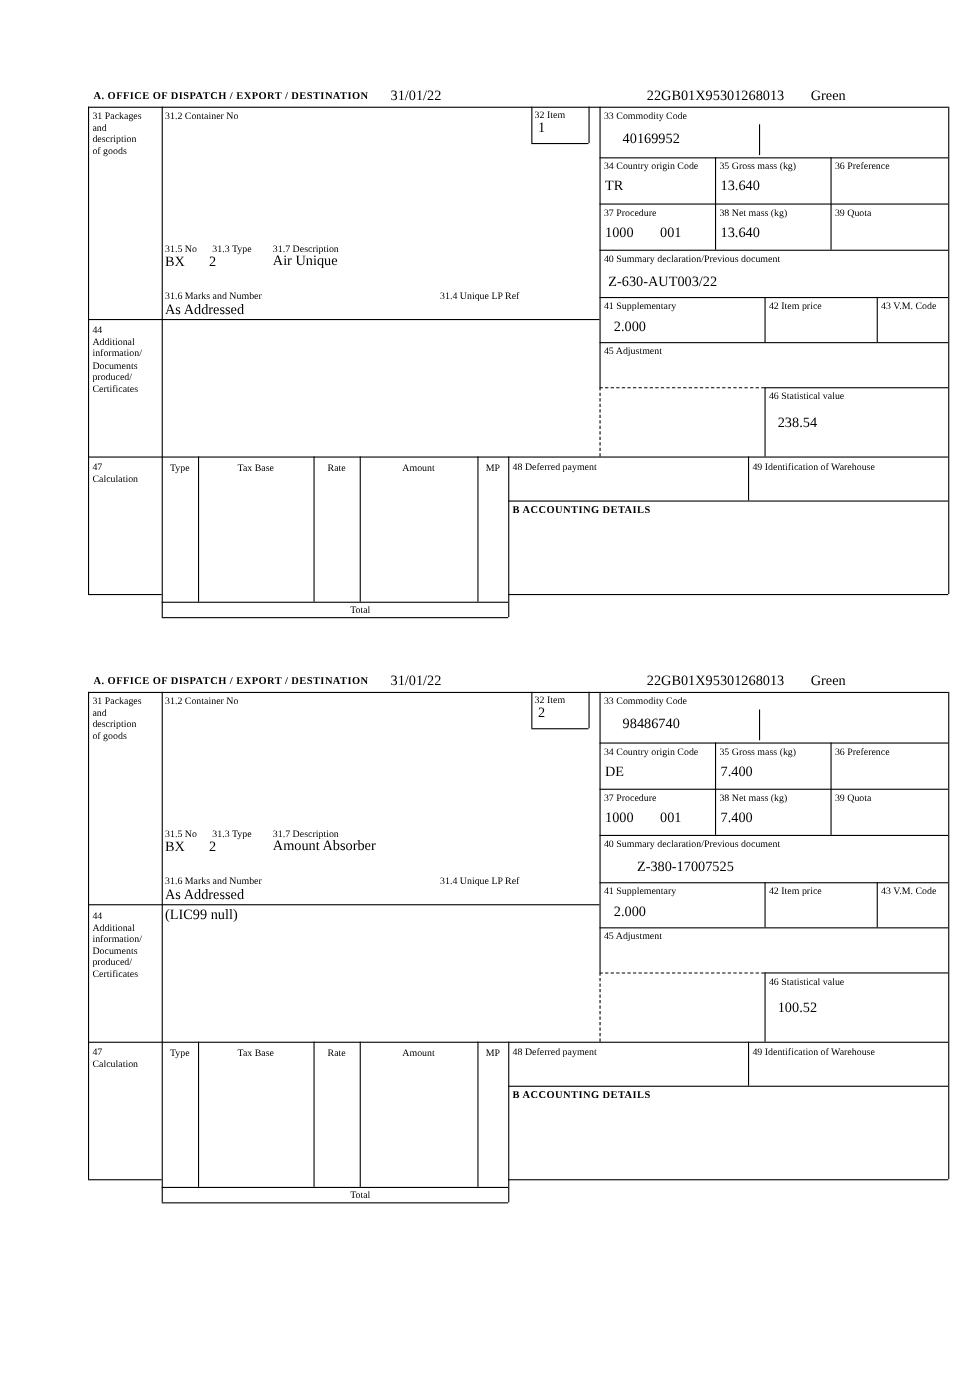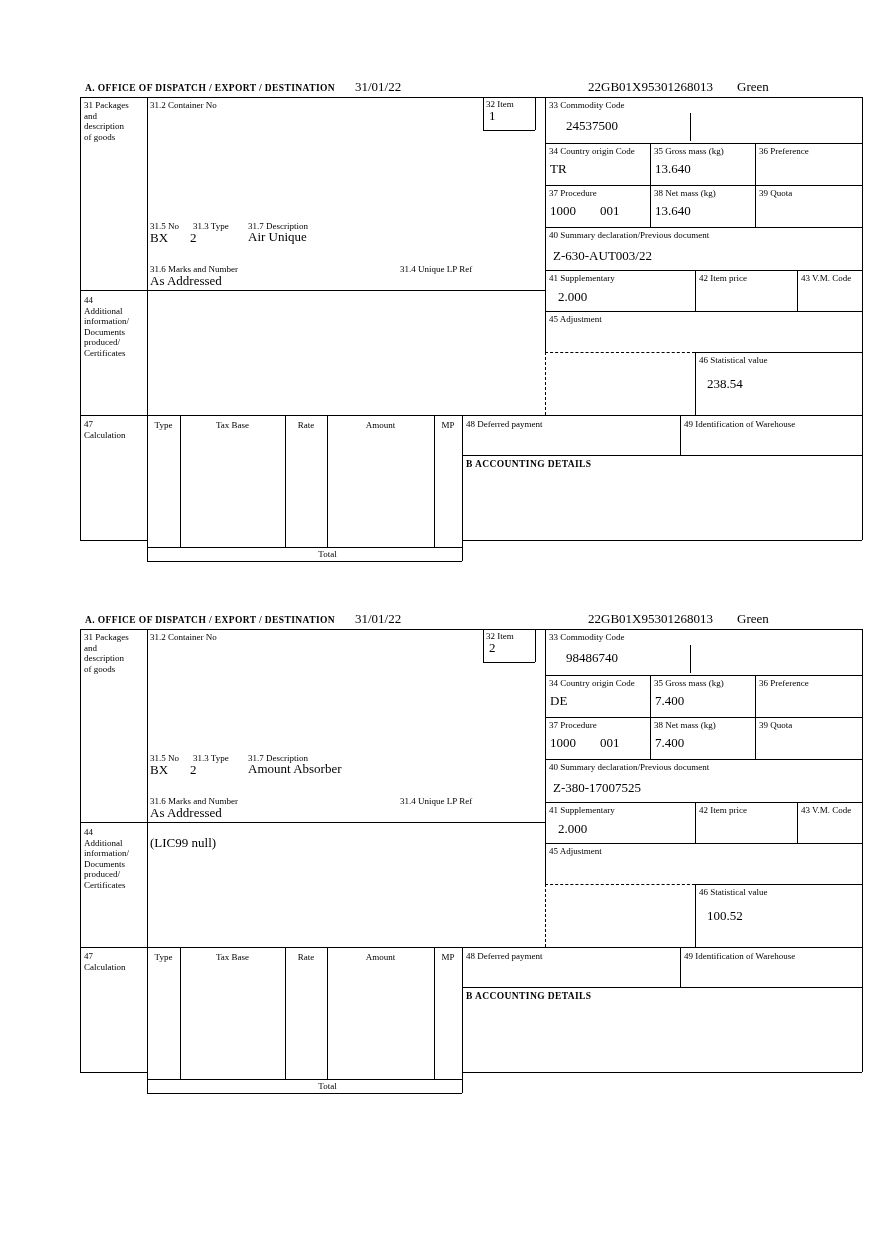--- a/index.html
+++ b/index.html
@@ -101,21 +101,21 @@
   <span class="lbl ctr" style="left:180px;top:337px;width:105px">Tax Base</span>
   <span class="lbl ctr" style="left:285px;top:337px;width:42px">Rate</span>
   <span class="lbl ctr" style="left:327px;top:337px;width:107px">Amount</span>
   <span class="lbl ctr" style="left:434px;top:337px;width:28px">MP</span>
   <span class="lbl" style="left:466px;top:336px">48 Deferred payment</span>
   <span class="lbl" style="left:684px;top:336px">49 Identification of Warehouse</span>
   <span class="lbl b hdr-t" style="left:466px;top:376px">B ACCOUNTING DETAILS</span>
   <span class="lbl ctr" style="left:170px;top:466px;width:315px">Total</span>
 
   <span class="val" style="left:489px;top:26px">1</span>
-  <span class="val" style="left:566px;top:36px">24537500</span>
+  <span class="val" style="left:566px;top:36px">40169952</span>
   <span class="val" style="left:550px;top:79px">TR</span>
   <span class="val" style="left:655px;top:79px">13.640</span>
   <span class="val" style="left:550px;top:121px">1000</span>
   <span class="val" style="left:600px;top:121px">001</span>
   <span class="val" style="left:655px;top:121px">13.640</span>
   <span class="val" style="left:553px;top:166px">Z-630-AUT003/22</span>
   <span class="val" style="left:150px;top:148px">BX</span>
   <span class="val" style="left:190px;top:148px">2</span>
   <span class="val" style="left:248px;top:147px">Air Unique</span>
   <span class="val" style="left:150px;top:191px">As Addressed</span>
@@ -209,21 +209,21 @@
   <span class="lbl b hdr-t" style="left:466px;top:376px">B ACCOUNTING DETAILS</span>
   <span class="lbl ctr" style="left:170px;top:466px;width:315px">Total</span>
 
   <span class="val" style="left:489px;top:26px">2</span>
   <span class="val" style="left:566px;top:36px">98486740</span>
   <span class="val" style="left:550px;top:79px">DE</span>
   <span class="val" style="left:655px;top:79px">7.400</span>
   <span class="val" style="left:550px;top:121px">1000</span>
   <span class="val" style="left:600px;top:121px">001</span>
   <span class="val" style="left:655px;top:121px">7.400</span>
-  <span class="val" style="left:553px;top:166px">Z-380-17007525</span>
+  <span class="val" style="left:579px;top:166px">Z-380-17007525</span>
   <span class="val" style="left:150px;top:148px">BX</span>
   <span class="val" style="left:190px;top:148px">2</span>
   <span class="val" style="left:248px;top:147px">Amount Absorber</span>
   <span class="val" style="left:150px;top:191px">As Addressed</span>
   <span class="val" style="left:558px;top:207px">2.000</span>
-  <span class="val" style="left:150px;top:221px">(LIC99 null)</span>
+  <span class="val" style="left:150px;top:209px">(LIC99 null)</span>
   <span class="val" style="left:707px;top:294px">100.52</span>
 </div>
 
 </body></html>

